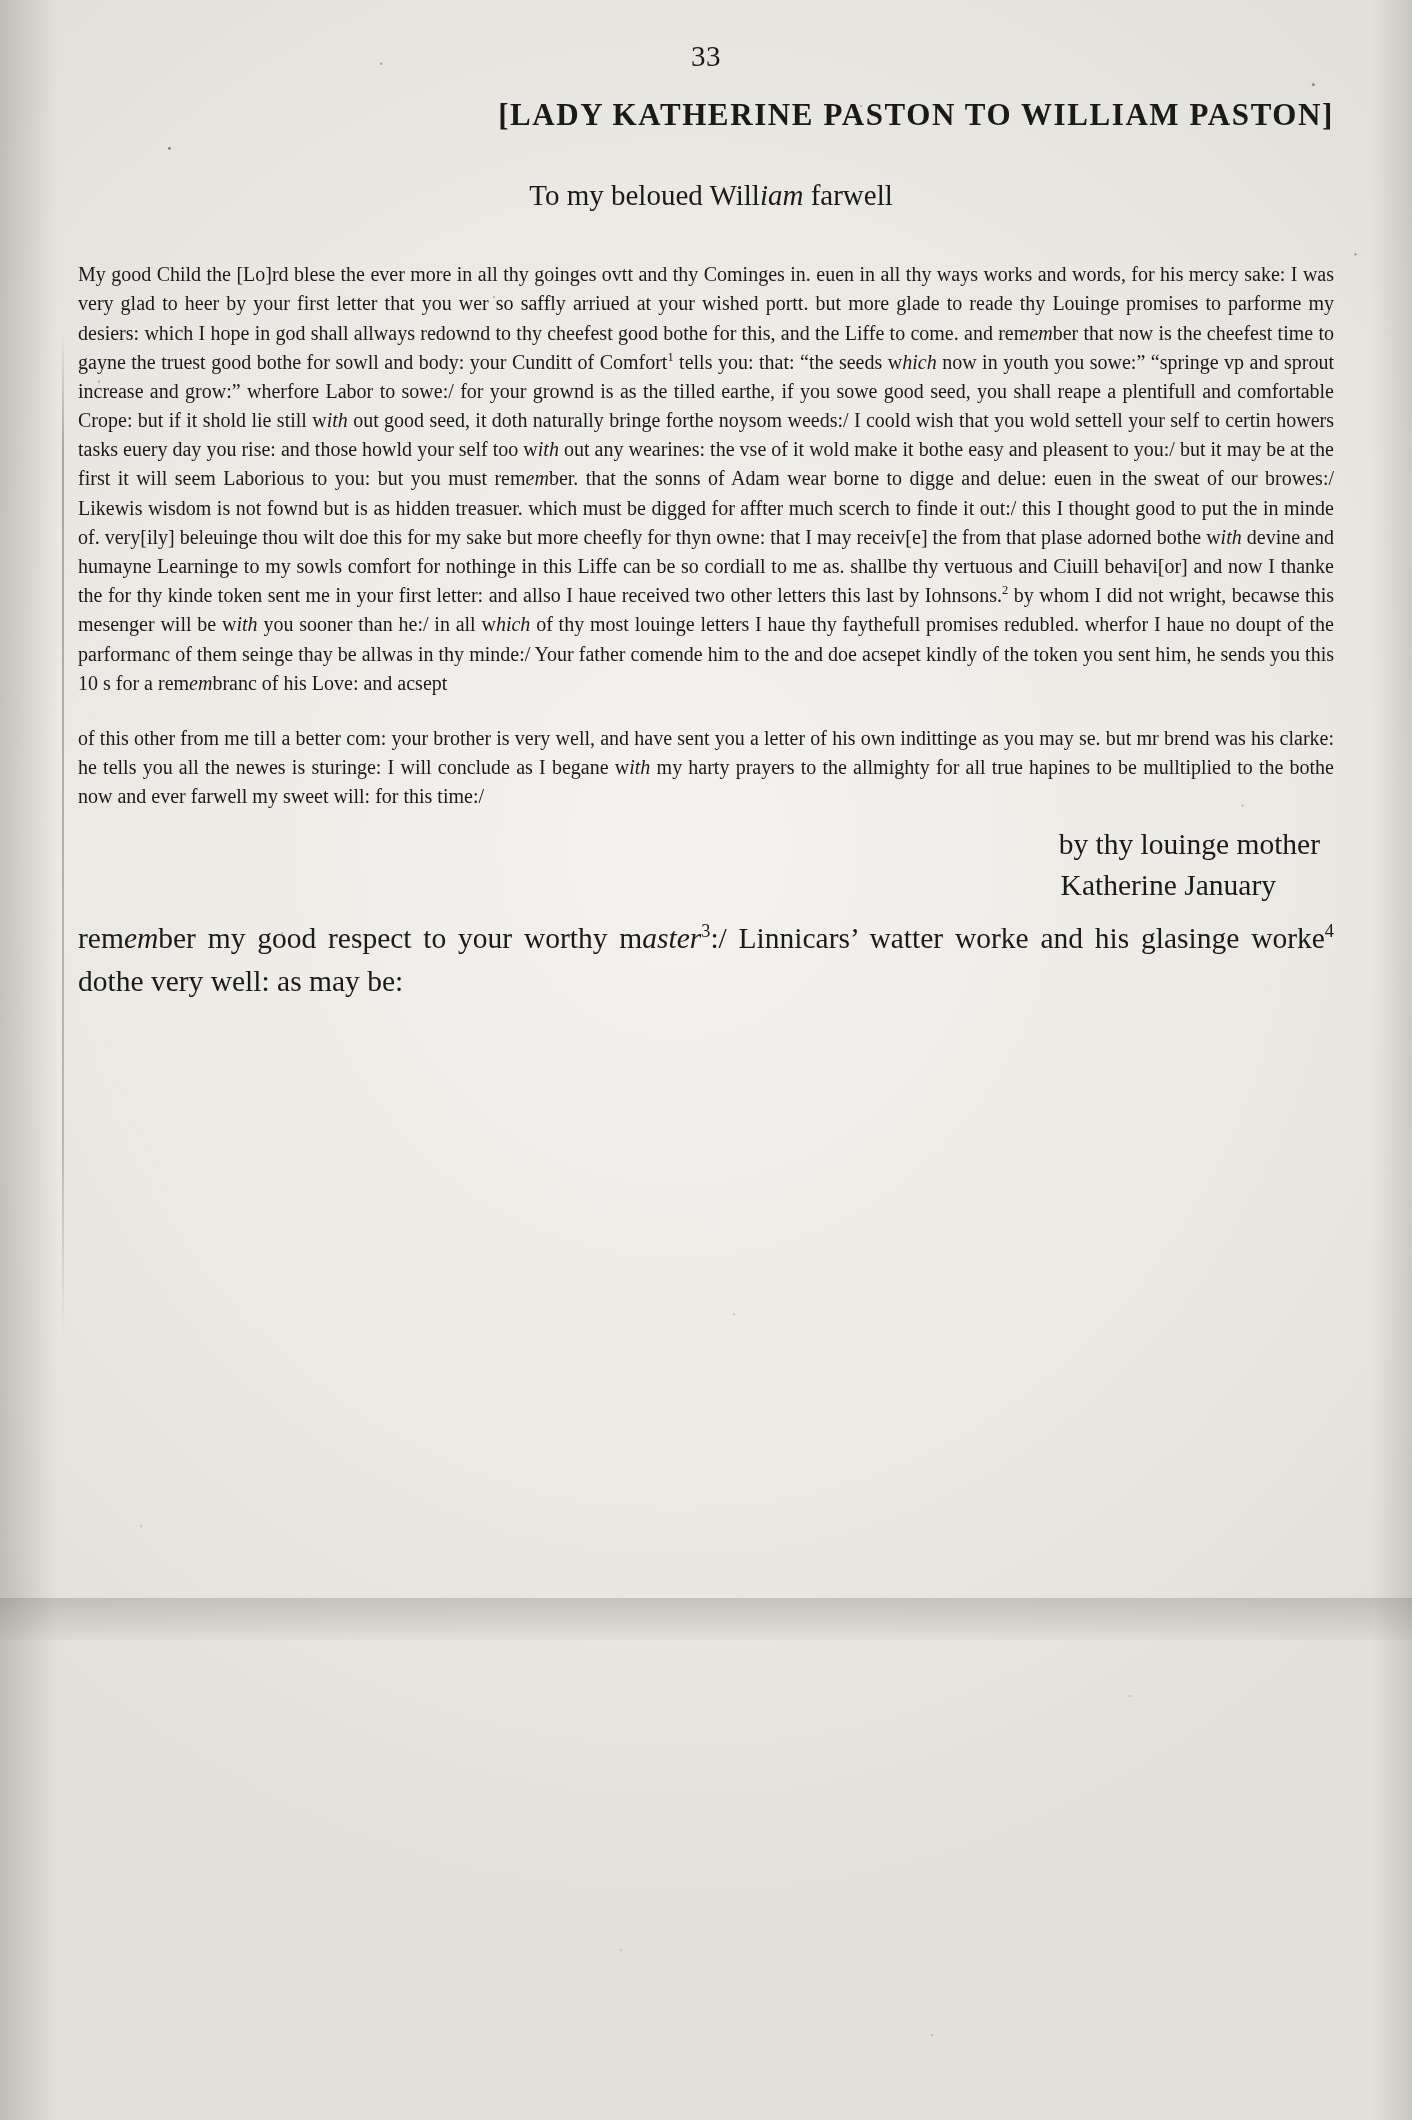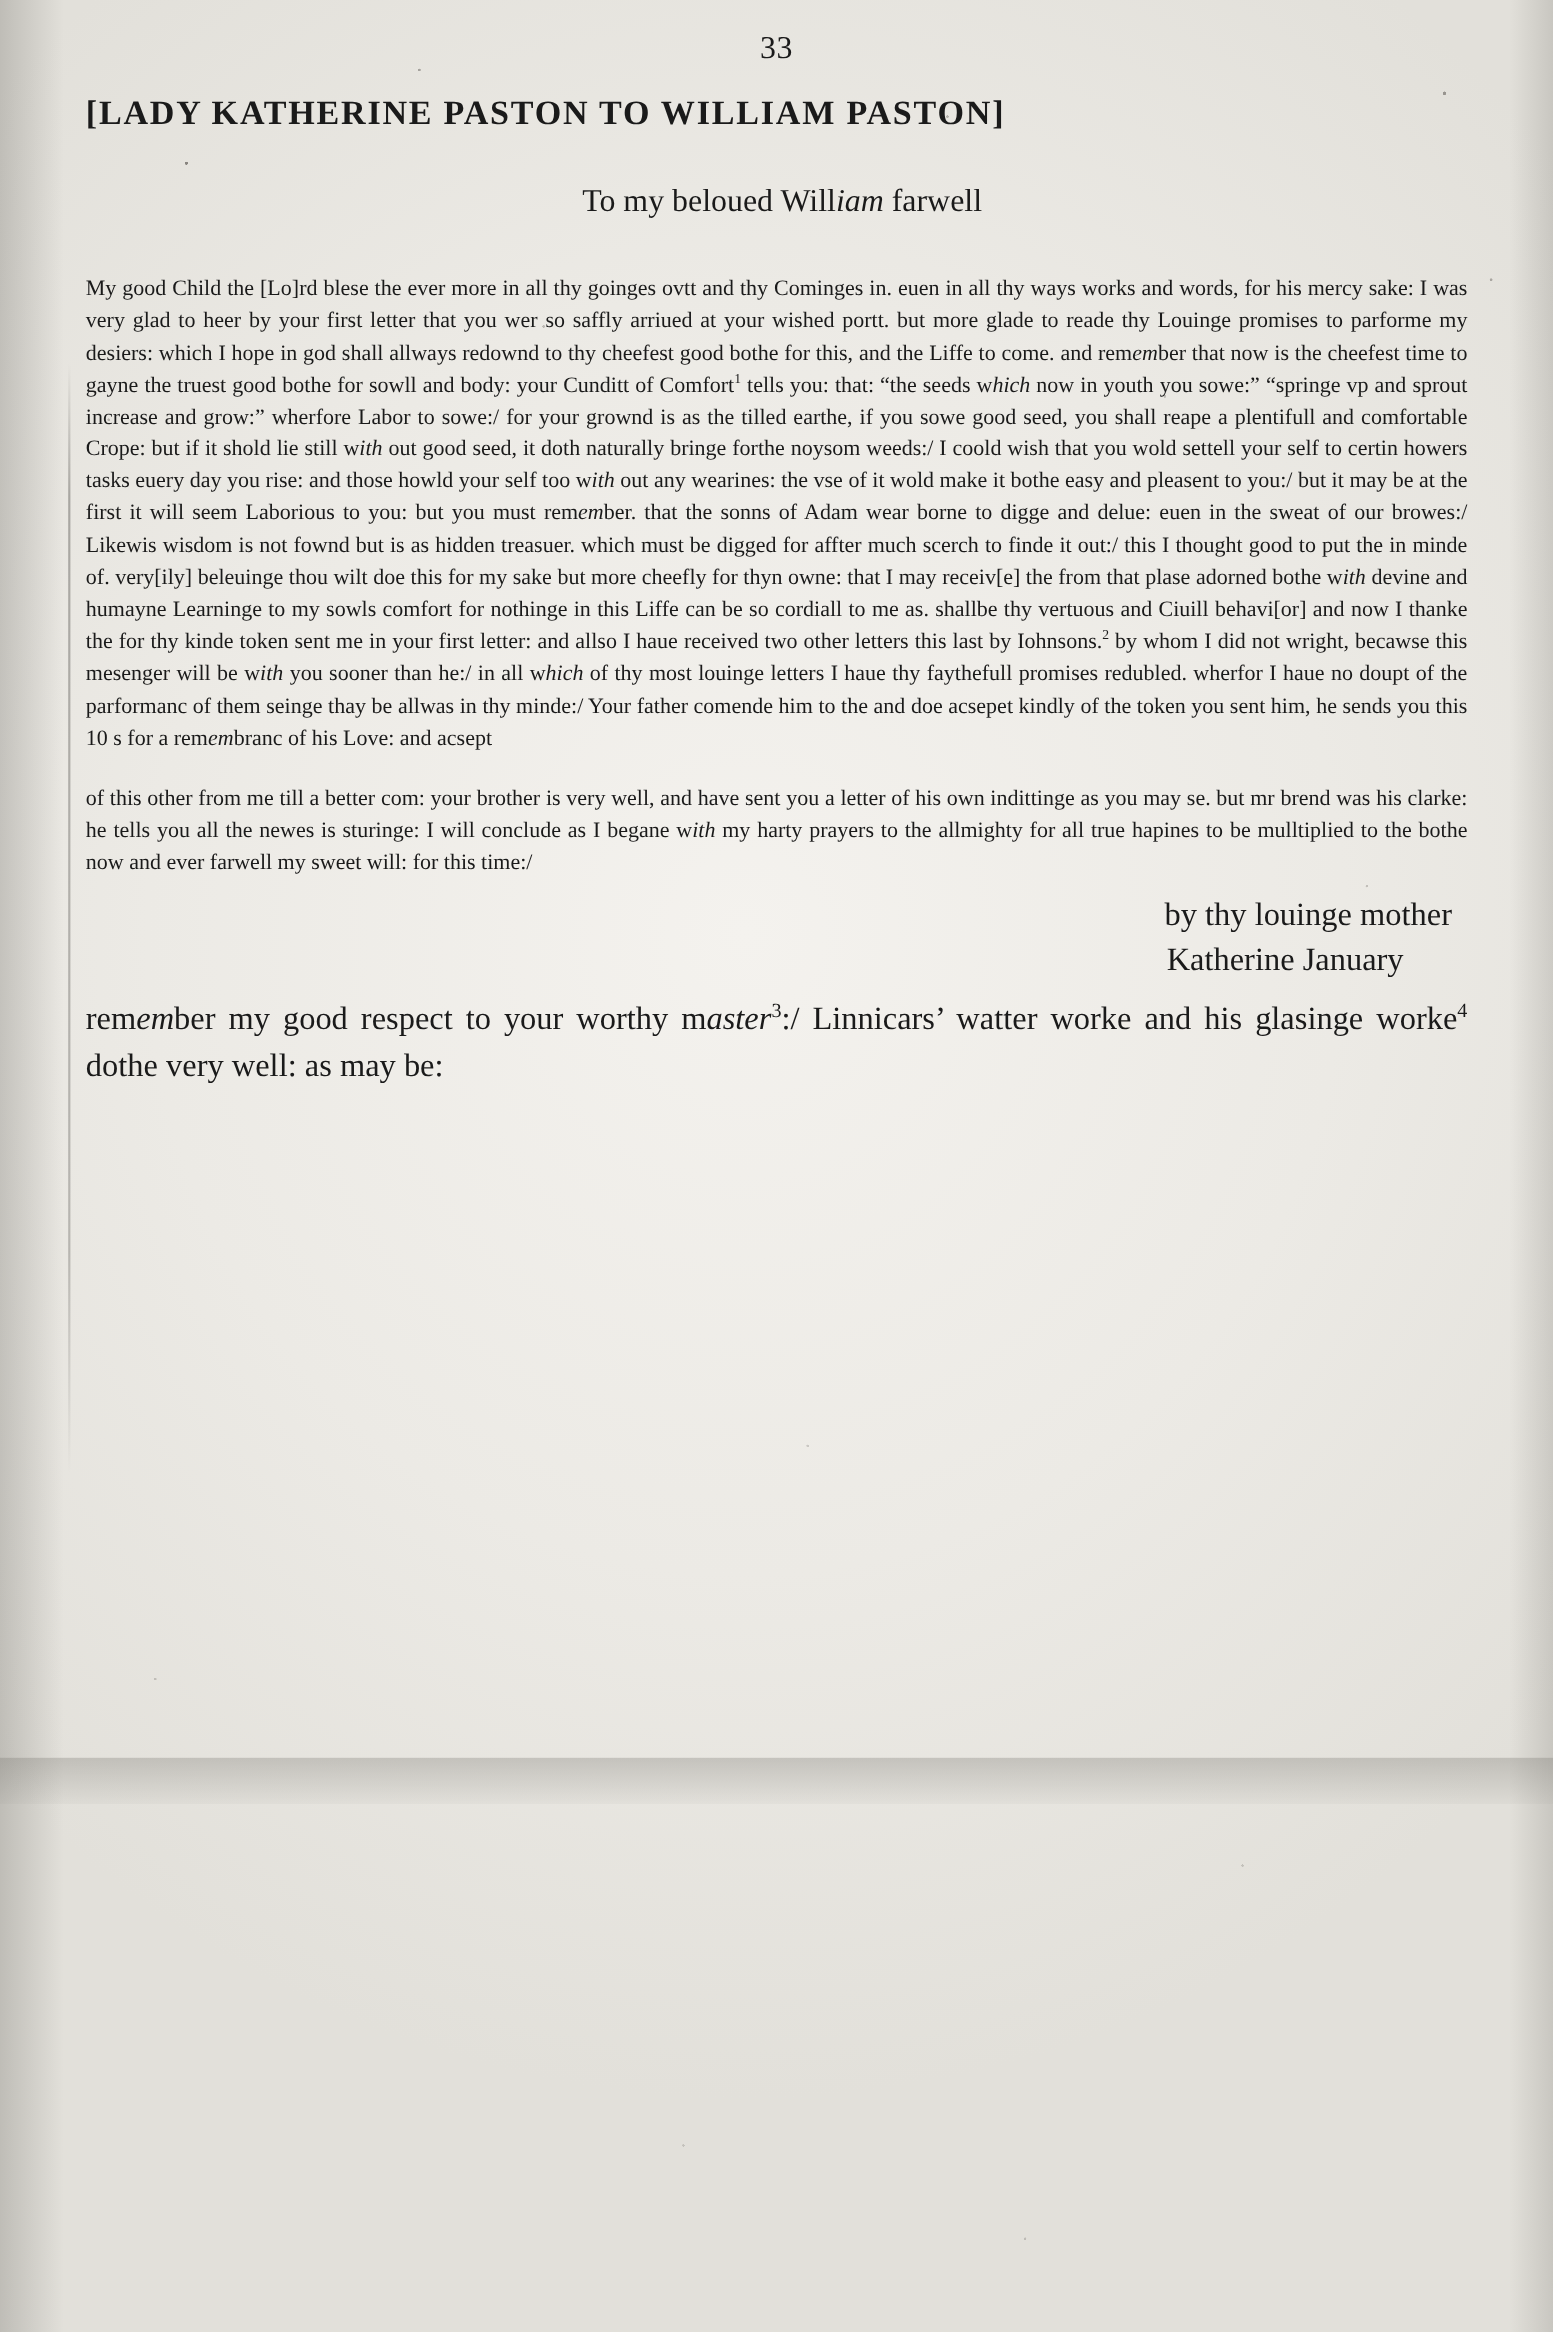--- a/index.html
+++ b/index.html
@@ -77,31 +77,32 @@
     height: 1010px;
     width: 2px;
     background: linear-gradient(to bottom, rgba(90,88,84,0), rgba(90,88,84,.45) 12%, rgba(90,88,84,.35) 80%, rgba(90,88,84,0));
     pointer-events: none;
   }
 
   .content {
     position: relative;
     padding: 28px 78px 0 78px;
     box-sizing: border-box;
+    margin-top: 12px;
   }
 
   .folio {
     text-align: center;
     font-size: 29px;
     letter-spacing: .5px;
     margin: 0 0 24px 0;
   }
 
   .doc-title {
-    text-align: left;
+    text-align: right;
     font-size: 31px;
     letter-spacing: 1.6px;
     margin: 0 0 42px 0;
     white-space: nowrap;
   }
 
   .date-line {
     text-align: right;
     font-size: 30px;
     letter-spacing: .8px;

